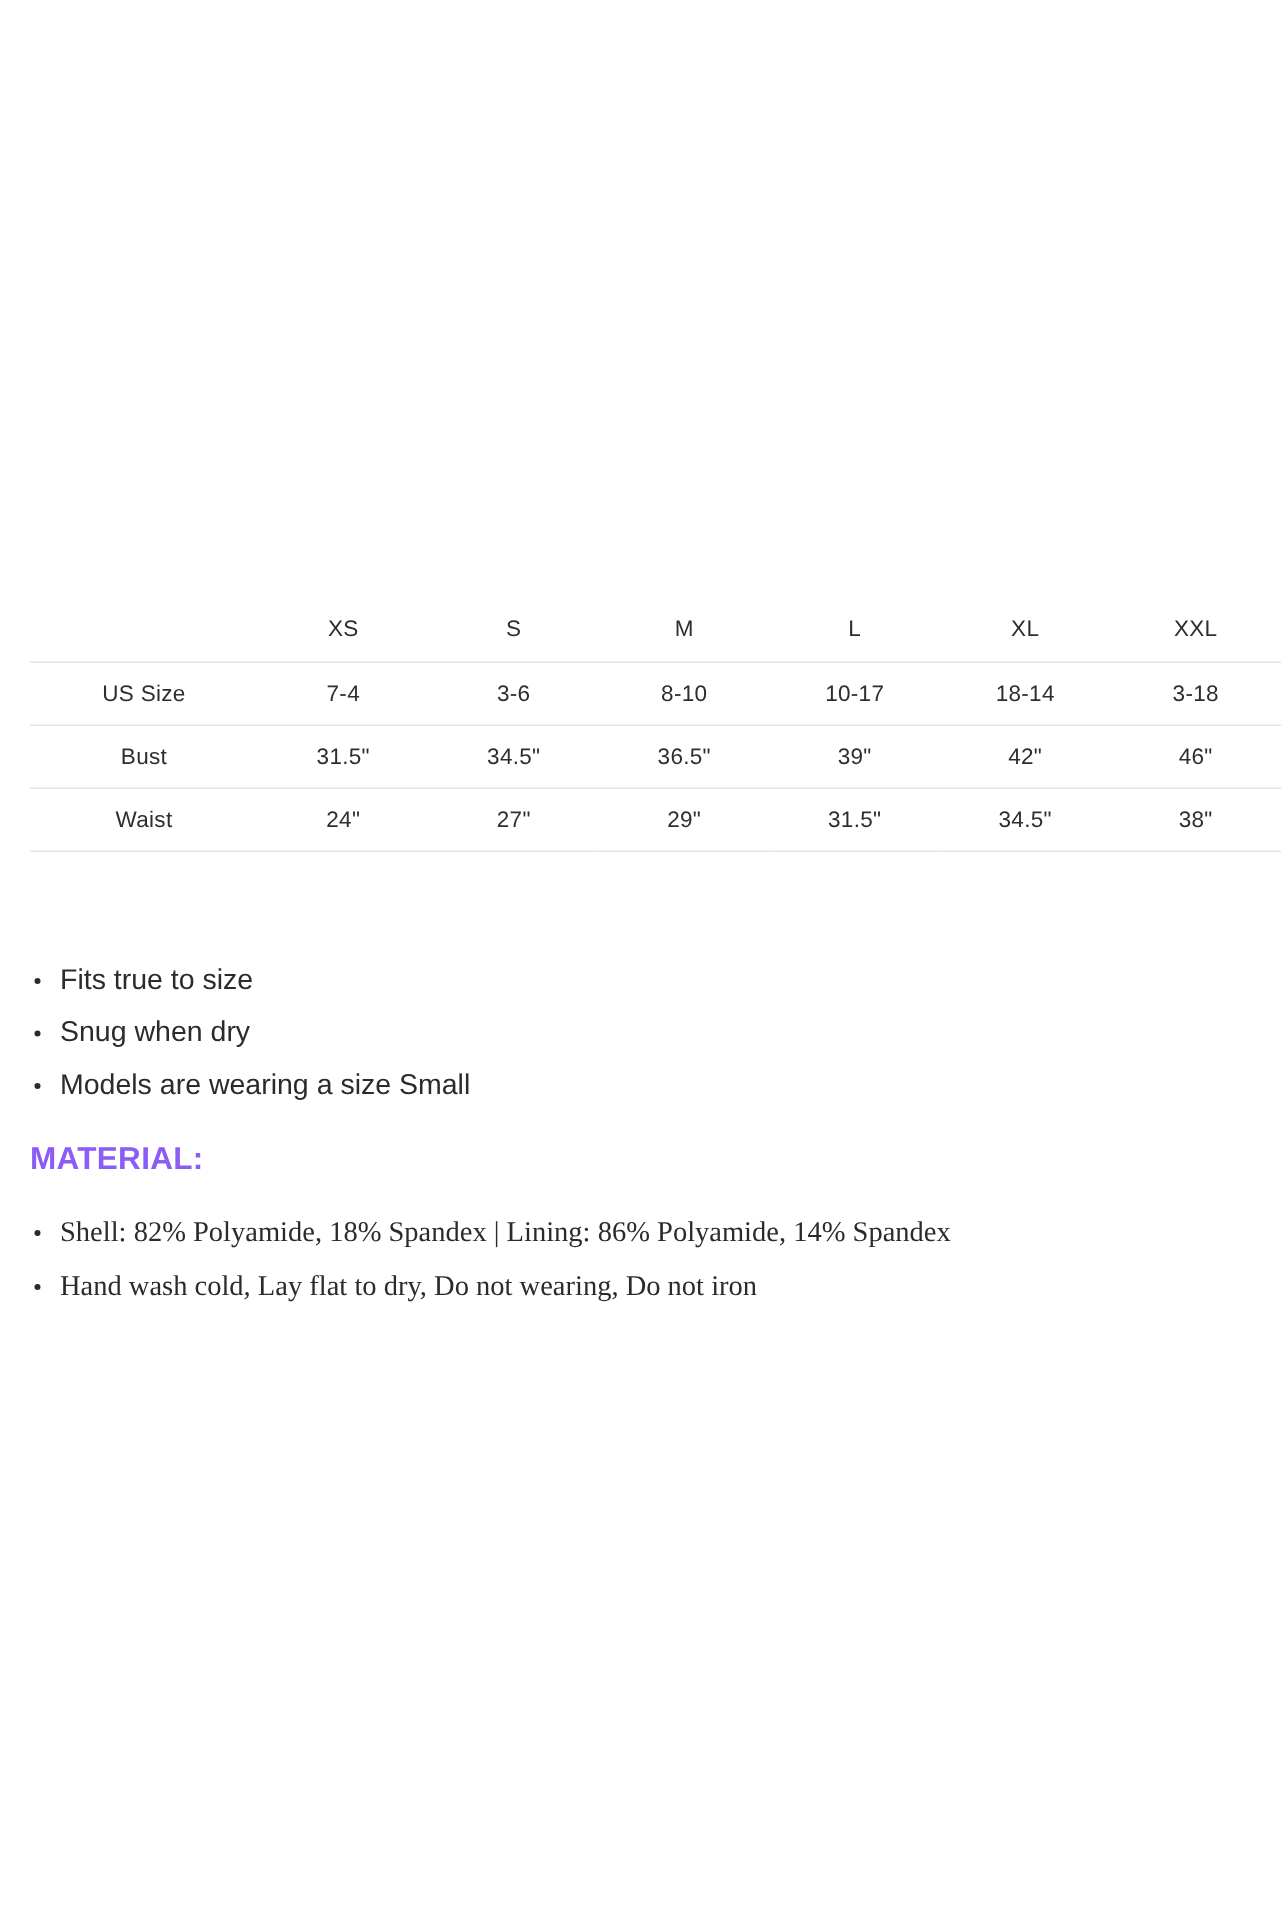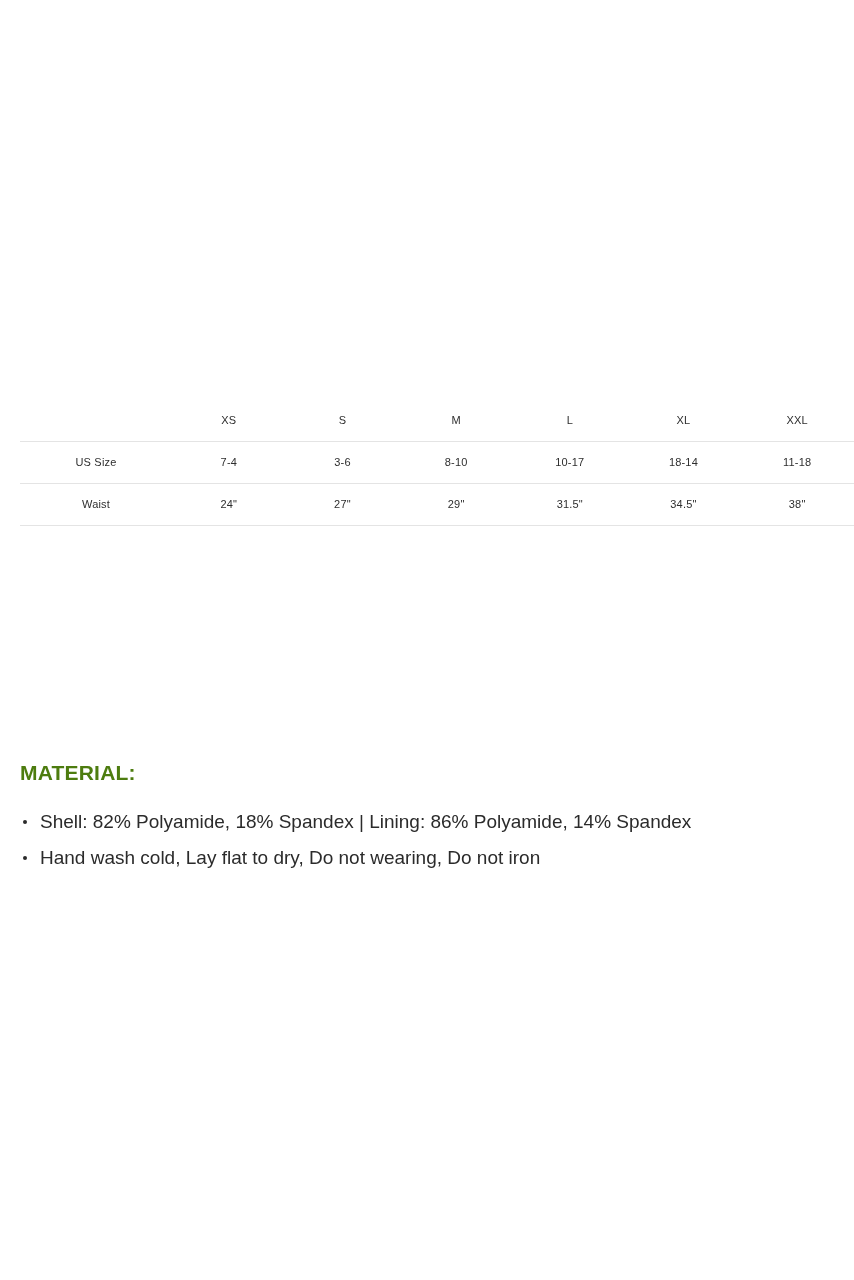--- a/index.html
+++ b/index.html
@@ -21,21 +21,21 @@
   .size-table-wrap {
     position: absolute;
     top: 399px;
     left: 20px;
     right: 0;
   }
   table.size-table {
     width: 100%;
     border-collapse: collapse;
     table-layout: fixed;
-    font-size: 11px;
+    font-size: 15px;
     color: #2e2e2e;
   }
   table.size-table col.label-col { width: 152px; }
   table.size-table th,
   table.size-table td {
     text-align: center;
     vertical-align: middle;
     padding: 0;
     font-weight: 400;
     letter-spacing: 0.2px;
@@ -76,31 +76,31 @@
   .fit-notes li { line-height: 35px; }
 
   .material-heading {
     position: absolute;
     top: 759px;
     left: 20px;
     margin: 0;
     font-size: 21px;
     line-height: 27px;
     font-weight: 700;
-    color: #4d7c0f;
+    color: #8b5cf6;
     letter-spacing: 0.2px;
   }
   .material-list {
     position: absolute;
     top: 804px;
     left: 20px;
     right: 20px;
     font-size: 19px;
   }
-  .material-list li { line-height: 36px; }
+  .material-list li { line-height: 36px; font-family: Liberation Serif, serif; }
 </style>
 </head>
 <body>
 
 <div class="page">
 
   <div class="size-table-wrap">
     <table class="size-table">
       <colgroup>
         <col class="label-col">
@@ -123,35 +123,49 @@
         </tr>
       </thead>
       <tbody>
         <tr>
           <td>US Size</td>
           <td>7-4</td>
           <td>3-6</td>
           <td>8-10</td>
           <td>10-17</td>
           <td>18-14</td>
-          <td>11-18</td>
+          <td>3-18</td>
+        </tr>
+        <tr>
+          <td>Bust</td>
+          <td>31.5"</td>
+          <td>34.5"</td>
+          <td>36.5"</td>
+          <td>39"</td>
+          <td>42"</td>
+          <td>46"</td>
         </tr>
         <tr>
           <td>Waist</td>
           <td>24"</td>
           <td>27"</td>
           <td>29"</td>
           <td>31.5"</td>
           <td>34.5"</td>
           <td>38"</td>
         </tr>
       </tbody>
     </table>
   </div>
 
+  <ul class="bullet-list fit-notes">
+    <li>Fits true to size</li>
+    <li>Snug when dry</li>
+    <li>Models are wearing a size Small</li>
+  </ul>
 
   <h2 class="material-heading">MATERIAL:</h2>
 
   <ul class="bullet-list material-list">
     <li>Shell: 82% Polyamide, 18% Spandex | Lining: 86% Polyamide, 14% Spandex</li>
     <li>Hand wash cold, Lay flat to dry, Do not wearing, Do not iron</li>
   </ul>
 
 </div>
 

